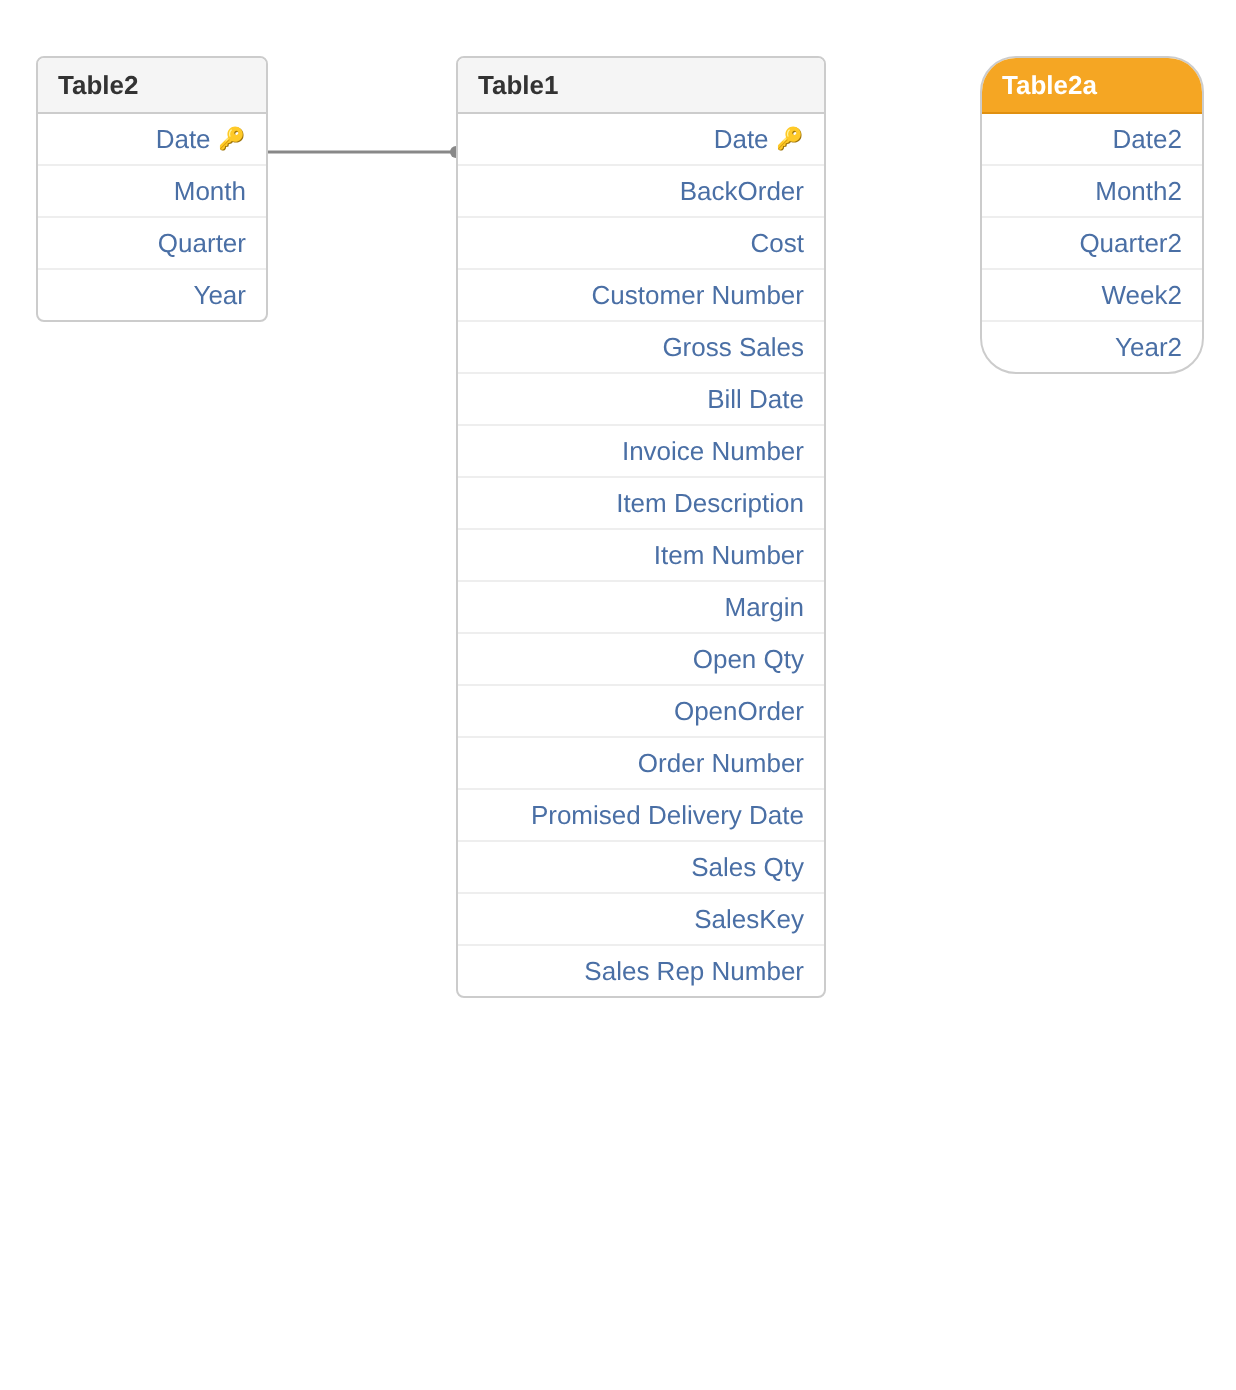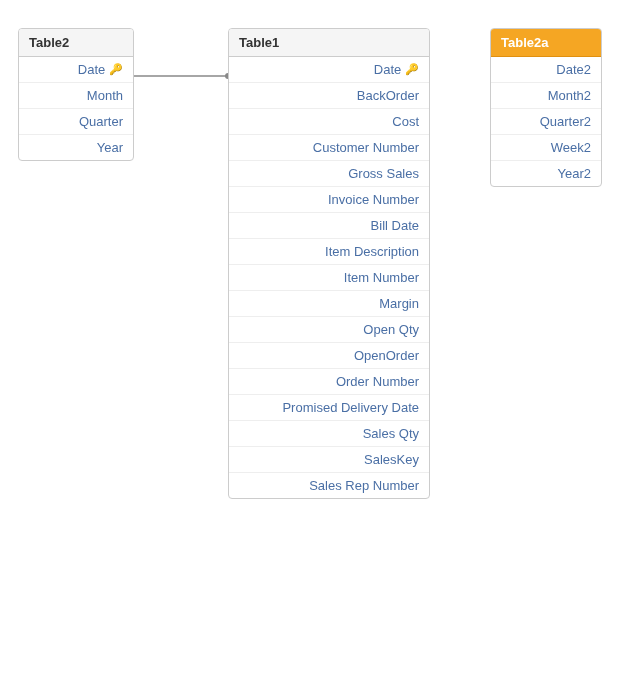--- a/index.html
+++ b/index.html
@@ -98,43 +98,43 @@
       <span>Month</span>
     </div>
     <div class="table-row">
       <span>Quarter</span>
     </div>
     <div class="table-row">
       <span>Year</span>
     </div>
   </div>
 
-  <div class="table-box" style="left: 228px; top: 28px; width: 202px;">
+  <div class="table-box" style="left: 228px; top: 28px; width: 185px;">
     <div class="table-header">Table1</div>
     <div class="table-row">
       <span>Date</span>
       <span class="key-icon">🔑</span>
     </div>
     <div class="table-row">
       <span>BackOrder</span>
     </div>
     <div class="table-row">
       <span>Cost</span>
     </div>
     <div class="table-row">
       <span>Customer Number</span>
     </div>
     <div class="table-row">
       <span>Gross Sales</span>
     </div>
     <div class="table-row">
-      <span>Invoice Number</span>
+      <span>Bill Date</span>
     </div>
     <div class="table-row">
-      <span>Bill Date</span>
+      <span>Invoice Number</span>
     </div>
     <div class="table-row">
       <span>Item Description</span>
     </div>
     <div class="table-row">
       <span>Item Number</span>
     </div>
     <div class="table-row">
       <span>Margin</span>
     </div>
@@ -154,21 +154,21 @@
       <span>Sales Qty</span>
     </div>
     <div class="table-row">
       <span>SalesKey</span>
     </div>
     <div class="table-row">
       <span>Sales Rep Number</span>
     </div>
   </div>
 
-  <div class="table-box" style="left: 490px; top: 28px; width: 112px;">
+  <div class="table-box" style="left: 490px; top: 28px; width: 112px; border-radius: 18px;">
     <div class="table-header orange">Table2a</div>
     <div class="table-row">
       <span>Date2</span>
     </div>
     <div class="table-row">
       <span>Month2</span>
     </div>
     <div class="table-row">
       <span>Quarter2</span>
     </div>

